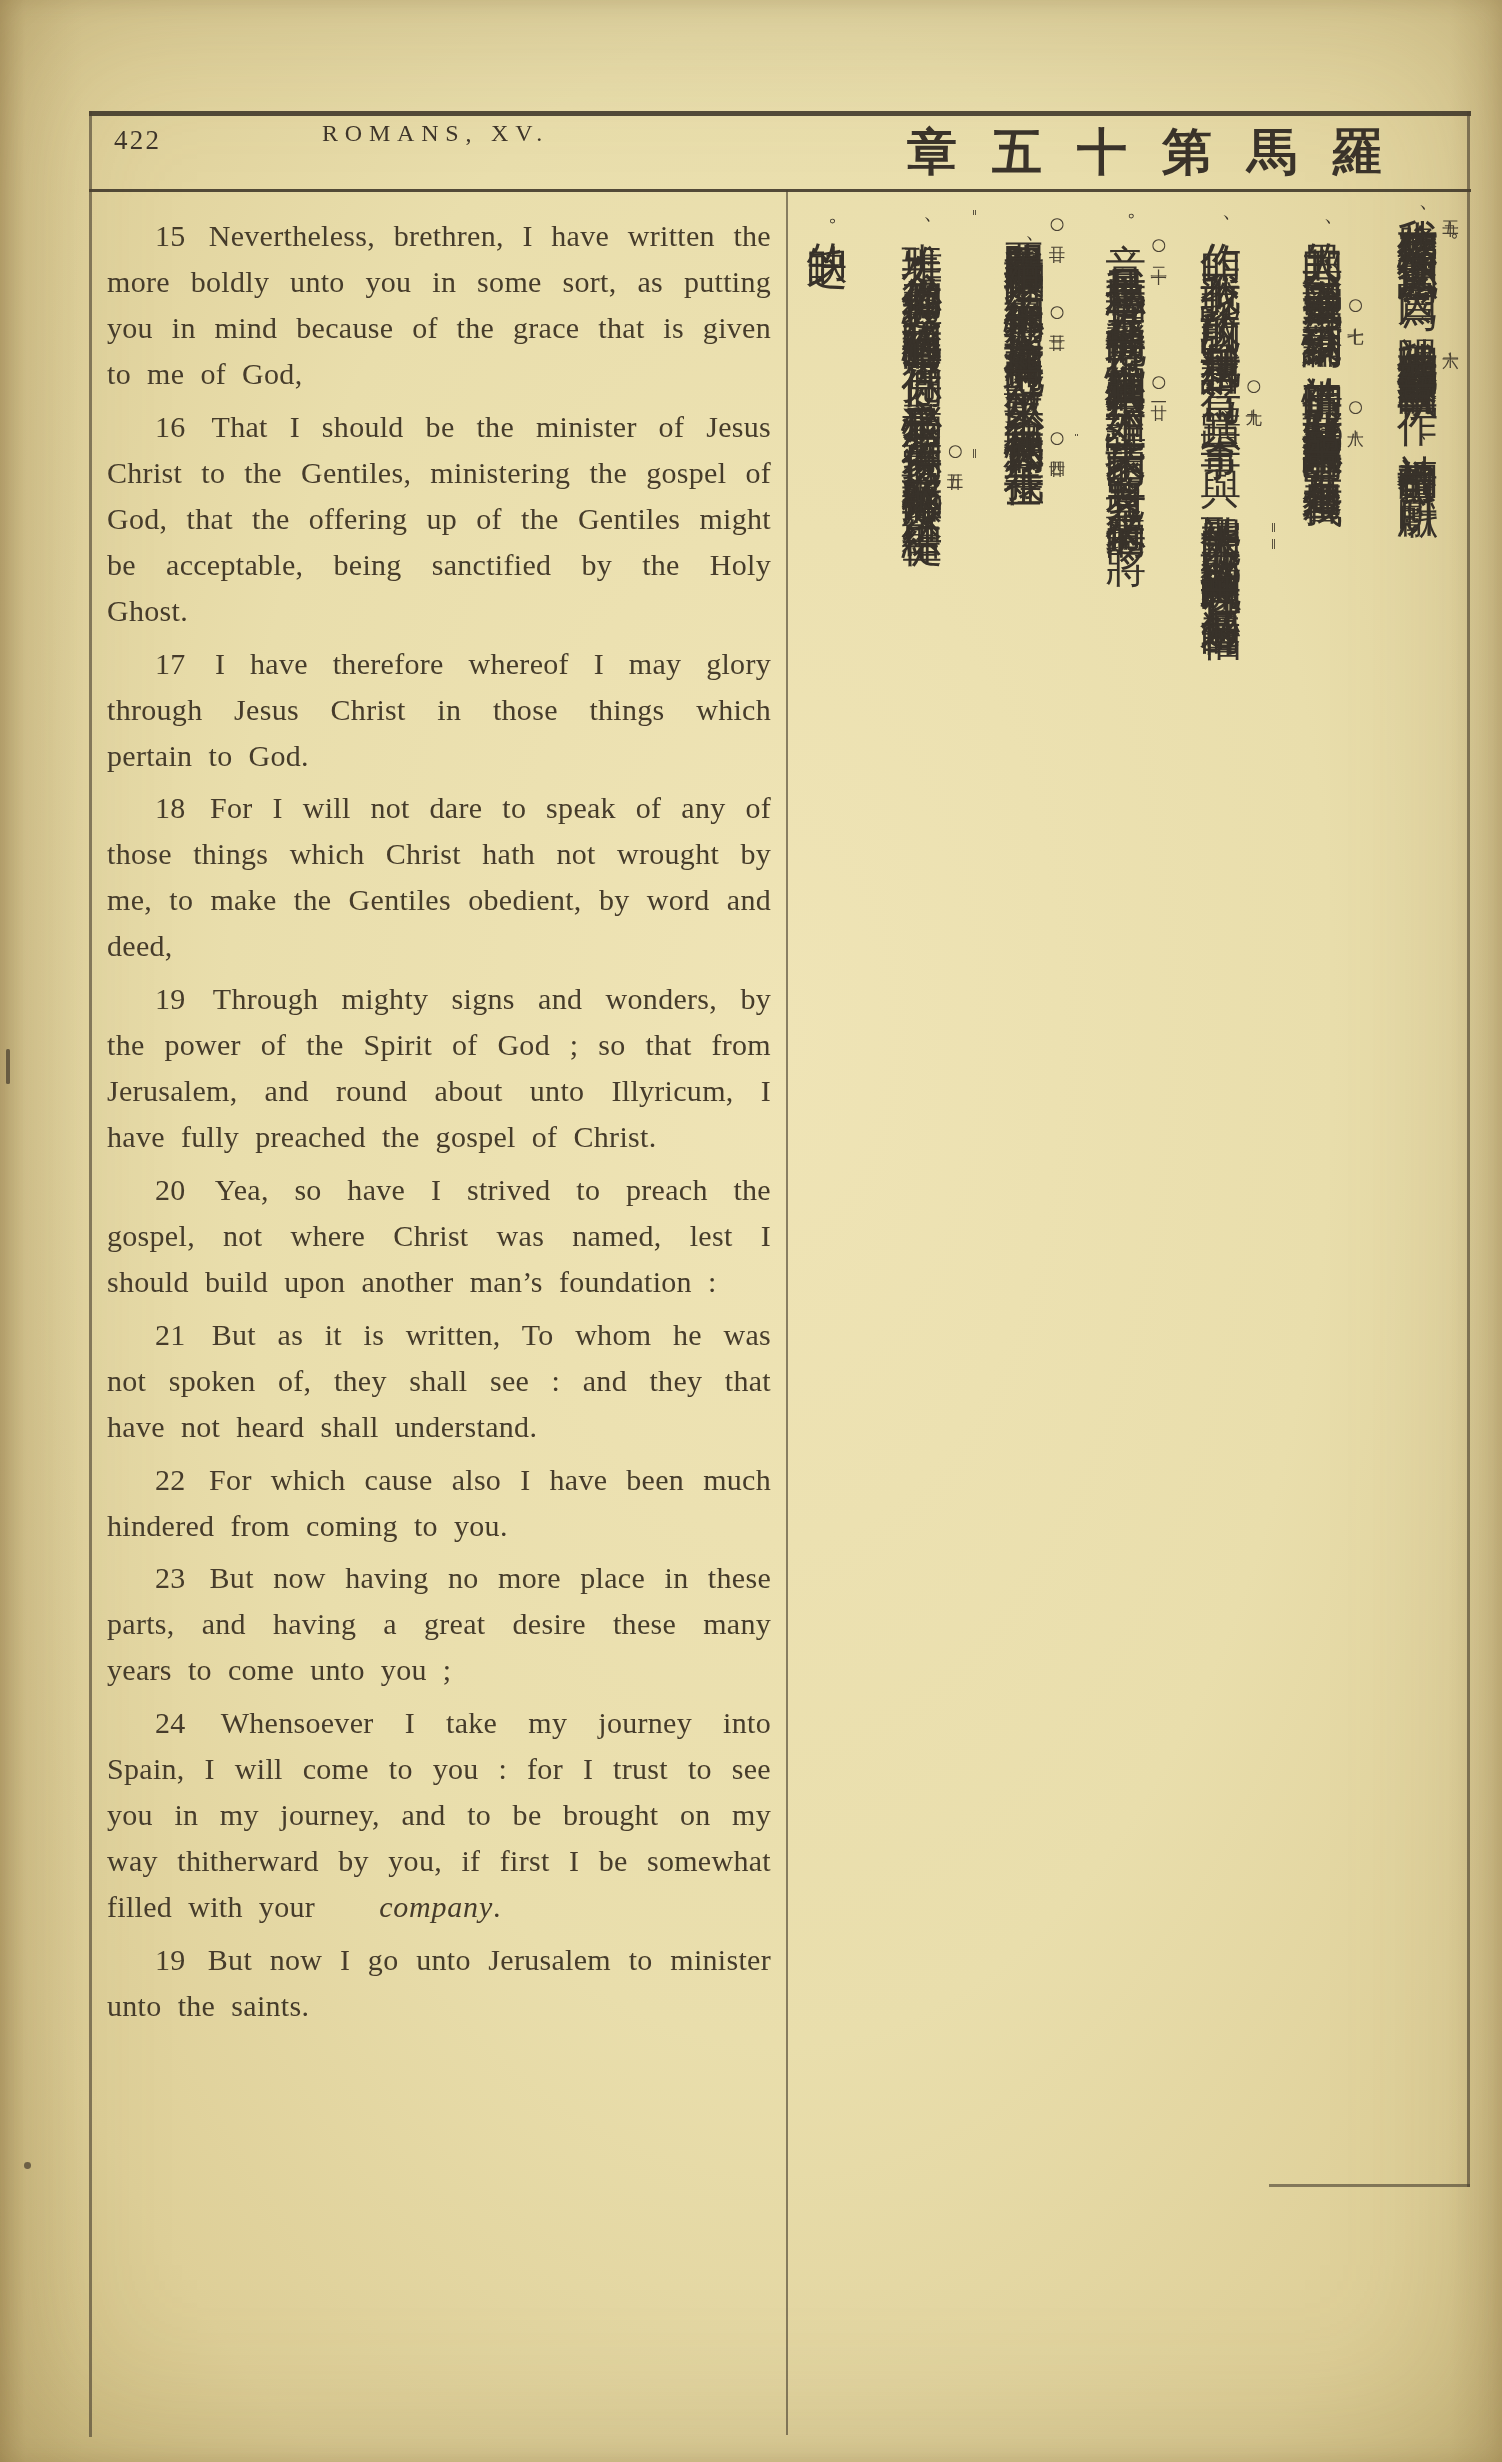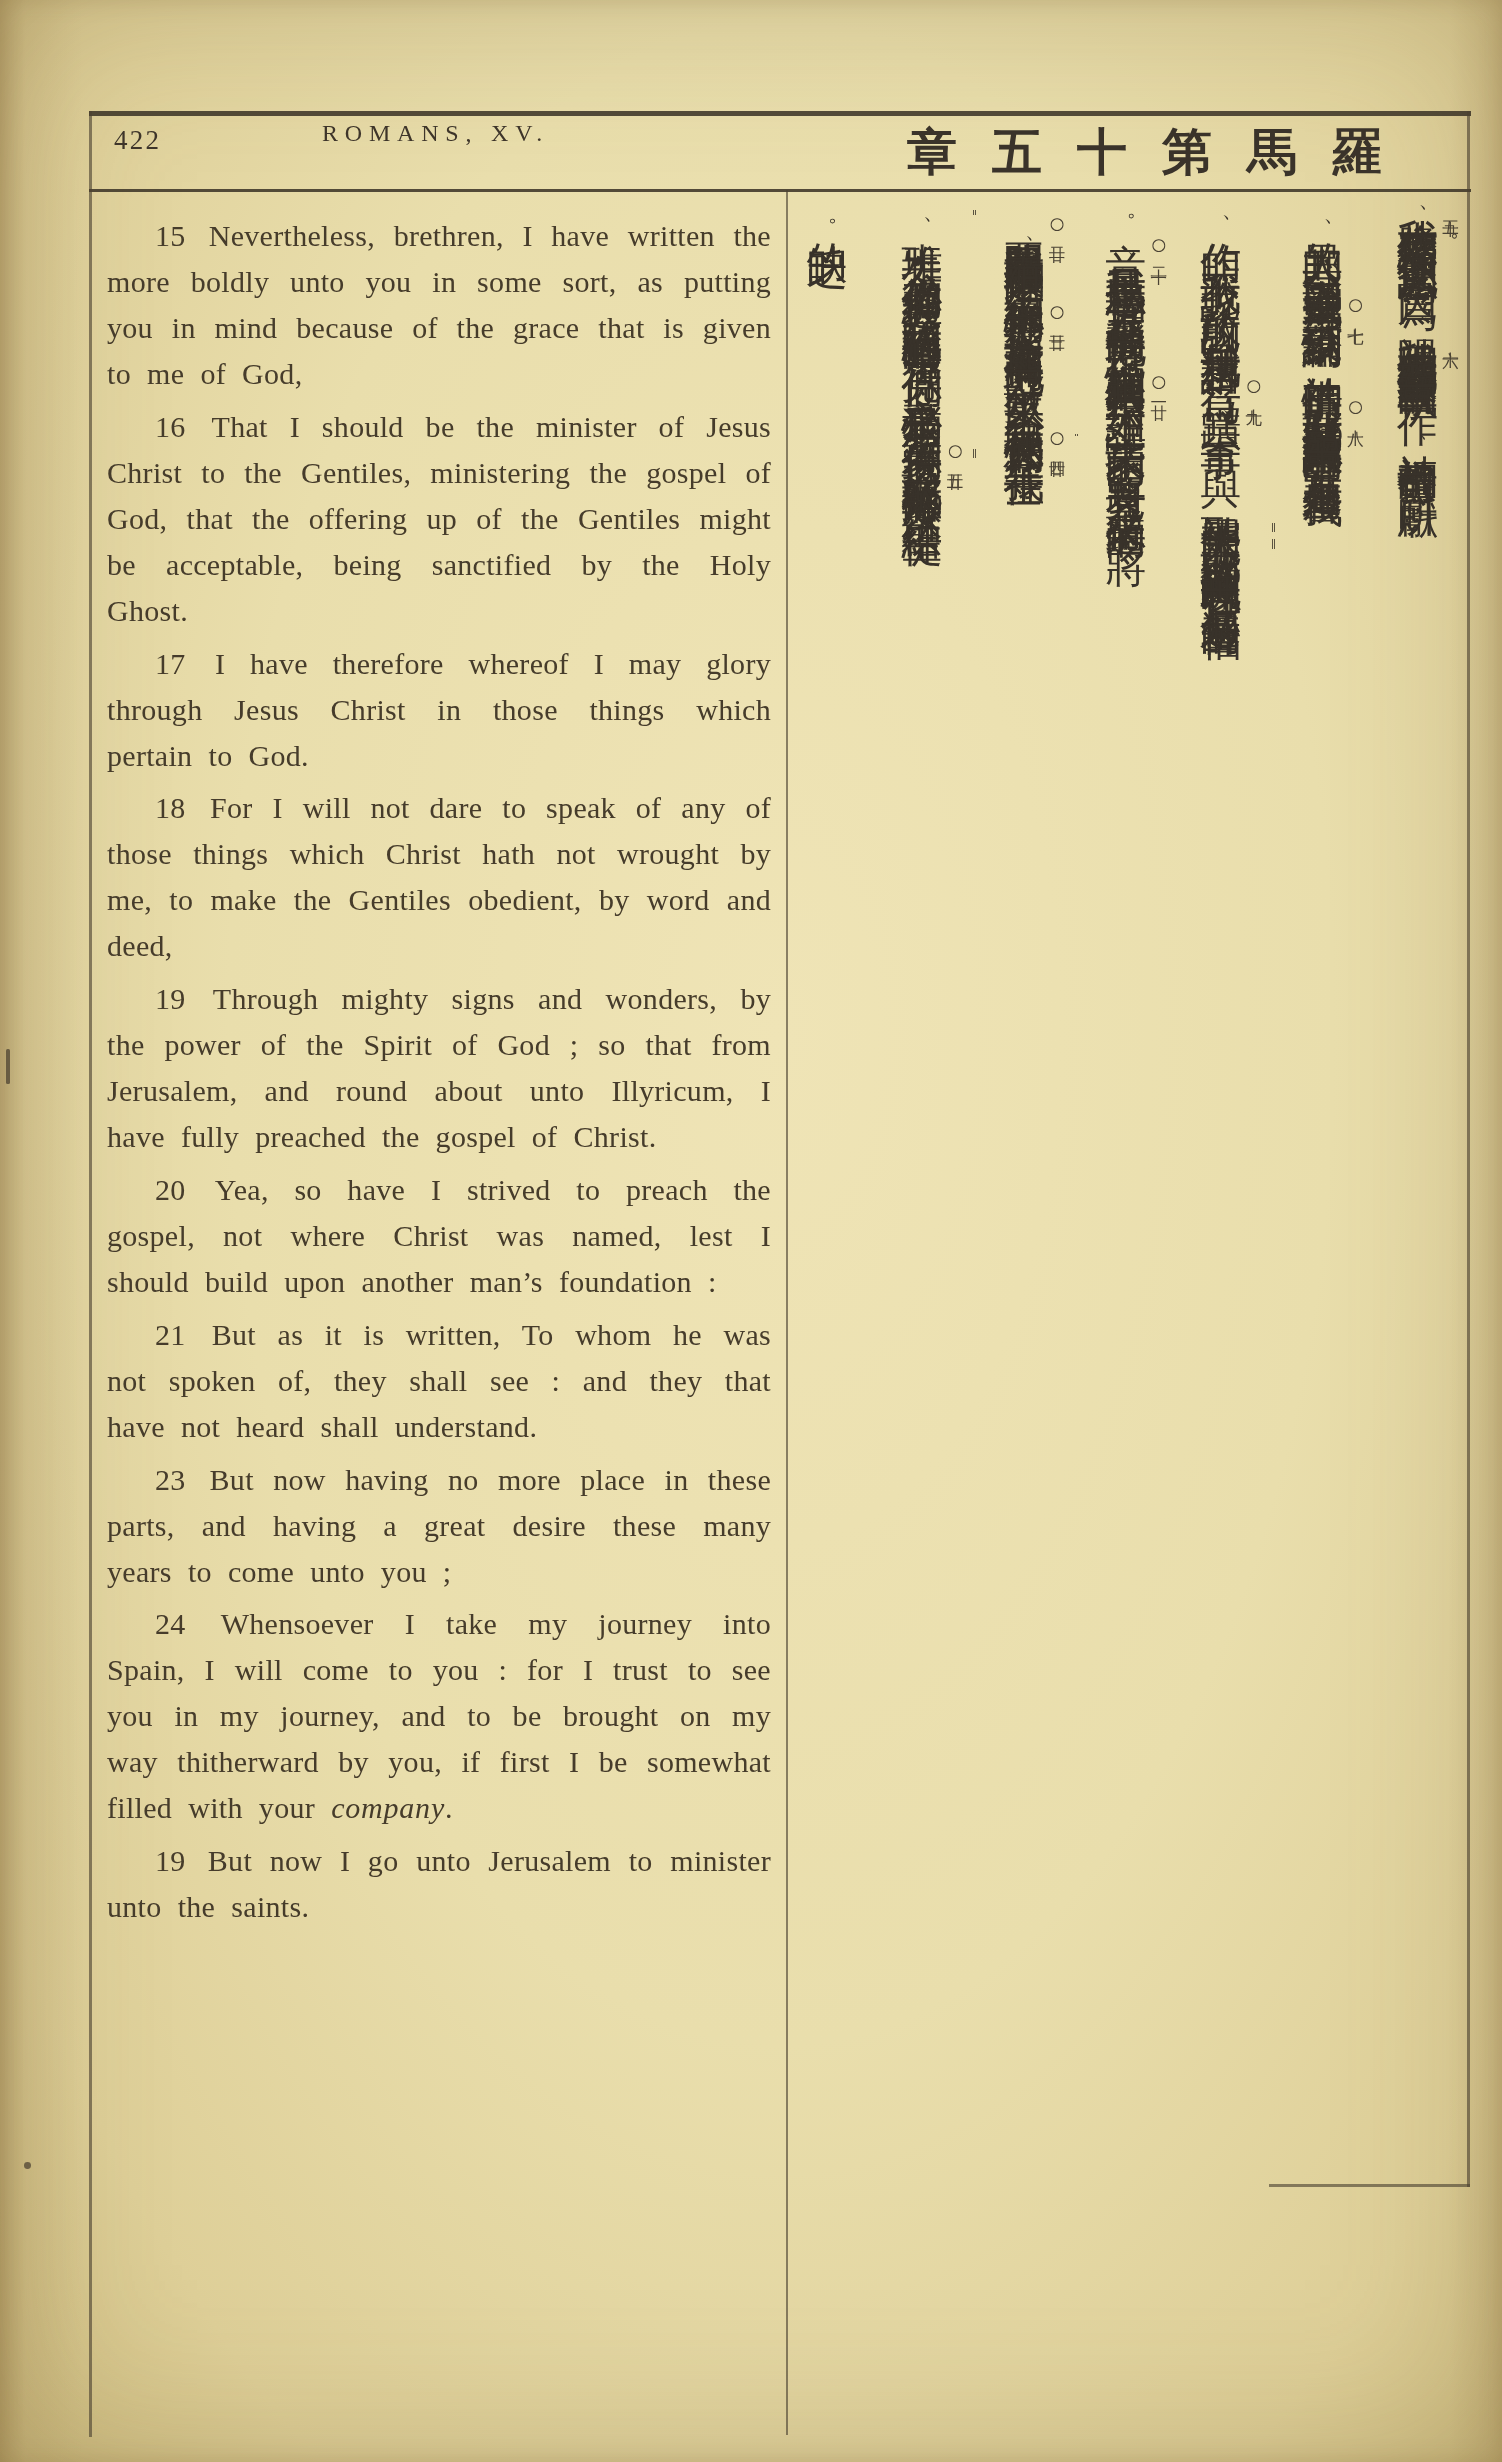--- a/index.html
+++ b/index.html
@@ -23,21 +23,21 @@
   .title-zh{position:absolute;left:907px;top:119px;font-size:50px;font-weight:600;
     letter-spacing:35px;color:#3a332a;font-family:"DejaVu Sans","Liberation Sans",sans-serif;white-space:nowrap;text-align:center;}
   
   .eng{
     position:absolute;left:107px;top:213px;width:664px;
     font-size:30px;line-height:46px;word-spacing:8.3px;letter-spacing:0.3px;
     color:#463c2b;
   }
   .eng .verse{margin:0 0 6.8px 0;text-indent:48px;text-align:justify;}
   .eng .vnum{padding-right:4.5px;}
-  .eng em{font-style:italic;letter-spacing:0.8px;}
+  .eng em{font-style:italic;letter-spacing:0.8px;margin-left:48px;}
   
   .zh-block{
     position:absolute;left:798px;top:210px;width:667px;height:2223px;
     writing-mode:vertical-rl;
     font-family:"DejaVu Sans","Liberation Sans",sans-serif;
     color:#38322a;
   }
   .zh-block .col{line-height:95px;font-size:41px;letter-spacing:2.3px;}
   .zh-block .zh{display:inline-block;}
   .zh-block .pu{display:inline-block;font-size:22.5px;transform:translate(12px,-1.5px);height:25.5px;}
@@ -67,20 +67,21 @@
   <div class="title-zh">章五十第馬羅</div>
 
   <div class="eng">
       <p class="verse"><span class="vnum">15</span> Nevertheless, brethren, I have written the more boldly unto you in some sort, as putting you in mind because of the grace that is given to me of God,</p>
       <p class="verse"><span class="vnum">16</span> That I should be the minister of Jesus Christ to the Gentiles, ministering the gospel of God, that the offering up of the Gentiles might be acceptable, being sanctified by the Holy Ghost.</p>
       <p class="verse"><span class="vnum">17</span> I have therefore whereof I may glory through Jesus Christ in those things which pertain to God.</p>
       <p class="verse"><span class="vnum">18</span> For I will not dare to speak of any of those things which Christ hath not wrought by me, to make the Gentiles obedient, by word and deed,</p>
       <p class="verse"><span class="vnum">19</span> Through mighty signs and wonders, by the power of the Spirit of God ; so that from Jerusalem, and round about unto Illyricum, I have fully preached the gospel of Christ.</p>
       <p class="verse"><span class="vnum">20</span> Yea, so have I strived to preach the gospel, not where Christ was named, lest I should build upon another man’s foundation :</p>
       <p class="verse"><span class="vnum">21</span> But as it is written, To whom he was not spoken of, they shall see : and they that have not heard shall understand.</p>
+      <p class="verse"><span class="vnum">22</span> For which cause also I have been much hindered from coming to you.</p>
       <p class="verse"><span class="vnum">23</span> But now having no more place in these parts, and having a great desire these many years to come unto you ;</p>
       <p class="verse"><span class="vnum">24</span> Whensoever I take my journey into Spain, I will come to you : for I trust to see you in my journey, and to be brought on my way thitherward by you, if first I be somewhat filled with your <em>company</em>.</p>
       <p class="verse"><span class="vnum">19</span> But now I go unto Jerusalem to minister unto the saints.</p>
     </div>
 
   <div class="zh-block">
       <div class="col"><span class="note">十五</span><span class="zh">我</span><span class="zh">大</span><span class="zh">膽</span><span class="zh">寫</span><span class="zh">信</span><span class="zh">給</span><span class="zh">你</span><span class="zh">們</span><span class="pu">、</span><span class="zh">累</span><span class="zh">爲</span><span class="note">°</span><span class="zh">使</span><span class="zh">你</span><span class="zh">們</span><span class="zh">記</span><span class="zh">念</span><span class="pu">、</span><span class="zh">因</span><span class="zh">爲</span><span class="hgap"></span><span class="zh">神</span><span class="zh">賜</span><span class="zh">我</span><span class="zh">大</span><span class="zh">恩</span><span class="pu">、</span><span class="note">十六</span><span class="zh">使</span><span class="zh">我</span><span class="zh">爲</span><span class="zh">異</span><span class="zh">邦</span><span class="zh">人</span><span class="zh">作</span><span class="zh">耶</span><span class="zh">穌</span><span class="zh">基</span><span class="zh">督</span><span class="zh">的</span><span class="zh">執</span><span class="zh">事</span><span class="pu">、</span><span class="zh">作</span><span class="hgap"></span><span class="zh">神</span><span class="zh">福</span><span class="zh">音</span><span class="zh">的</span><span class="zh">祭</span><span class="zh">司</span><span class="pu">、</span><span class="zh">呌</span><span class="zh">所</span><span class="zh">獻</span></div>
       <div class="col"><span class="zh">的</span><span class="zh">異</span><span class="zh">邦</span><span class="zh">人</span><span class="pu">、</span><span class="zh">因</span><span class="zh">受</span><span class="zh">聖</span><span class="zh">靈</span><span class="zh">成</span><span class="zh">爲</span><span class="zh">聖</span><span class="zh">潔</span><span class="pu">、</span><span class="zh">可</span><span class="zh">蒙</span><span class="zh">悅</span><span class="zh">納</span><span class="note">○十七</span><span class="zh">論</span><span class="zh">到</span><span class="hgap"></span><span class="zh">神</span><span class="zh">的</span><span class="zh">事</span><span class="zh">情</span><span class="pu">、</span><span class="zh">我</span><span class="zh">藉</span><span class="zh">耶</span><span class="zh">穌</span><span class="zh">基</span><span class="zh">督</span><span class="zh">可</span><span class="zh">以</span><span class="zh">自</span><span class="zh">誇</span><span class="note">○十八</span><span class="zh">使</span><span class="zh">異</span><span class="zh">邦</span><span class="zh">人</span><span class="zh">歸</span><span class="zh">服</span><span class="zh">的</span><span class="zh">事</span><span class="pu">、</span><span class="zh">若</span><span class="zh">不</span><span class="zh">是</span><span class="zh">基</span><span class="zh">督</span><span class="zh">用</span><span class="zh">我</span></div>
       <div class="col"><span class="zh">作</span><span class="zh">的</span><span class="pu">、</span><span class="zh">我</span><span class="zh">不</span><span class="zh">敢</span><span class="zh">說</span><span class="pu">、</span><span class="zh">所</span><span class="zh">敢</span><span class="zh">說</span><span class="zh">的</span><span class="pu">、</span><span class="zh">就</span><span class="zh">是</span><span class="zh">我</span><span class="zh">用</span><span class="zh">言</span><span class="zh">語</span><span class="pu">、</span><span class="zh">行</span><span class="zh">爲</span><span class="pu">、</span><span class="note">○十九</span><span class="zh">異</span><span class="zh">蹟</span><span class="pu">、</span><span class="zh">奇</span><span class="zh">事</span><span class="pu">、</span><span class="zh">與</span><span class="hgap"></span><span class="zh">神</span><span class="zh">聖</span><span class="zh">靈</span><span class="zh">的</span><span class="zh">大</span><span class="zh">能</span><span class="pu">、</span><span class="zh">從</span><span class="pn">耶路撒冷</span><span class="zh">周</span><span class="zh">流</span><span class="zh">到</span><span class="pn">以利哩古</span><span class="pu">、</span><span class="zh">遍</span><span class="zh">傳</span><span class="zh">基</span><span class="zh">督</span><span class="zh">的</span><span class="zh">福</span></div>
       <div class="col"><span class="zh">音</span><span class="pu">。</span><span class="note">○二十</span><span class="zh">我</span><span class="zh">早</span><span class="zh">已</span><span class="zh">立</span><span class="zh">志</span><span class="zh">傳</span><span class="zh">福</span><span class="zh">音</span><span class="pu">、</span><span class="zh">不</span><span class="zh">在</span><span class="zh">基</span><span class="zh">督</span><span class="zh">被</span><span class="zh">稱</span><span class="zh">的</span><span class="zh">地</span><span class="zh">方</span><span class="pu">、</span><span class="zh">恐</span><span class="zh">怕</span><span class="zh">建</span><span class="zh">立</span><span class="zh">在</span><span class="zh">別</span><span class="zh">人</span><span class="zh">的</span><span class="zh">根</span><span class="zh">基</span><span class="zh">上</span><span class="pu">。</span><span class="note">○廿一</span><span class="zh">如</span><span class="zh">經</span><span class="zh">上</span><span class="zh">說</span><span class="pu">、</span><span class="zh">未</span><span class="zh">蒙</span><span class="zh">指</span><span class="zh">示</span><span class="zh">的</span><span class="pu">、</span><span class="zh">將</span><span class="zh">要</span><span class="zh">看</span><span class="zh">見</span><span class="pu">、</span><span class="zh">未</span><span class="zh">得</span><span class="zh">聽</span><span class="zh">道</span><span class="zh">的</span><span class="pu">、</span><span class="zh">將</span></div>

